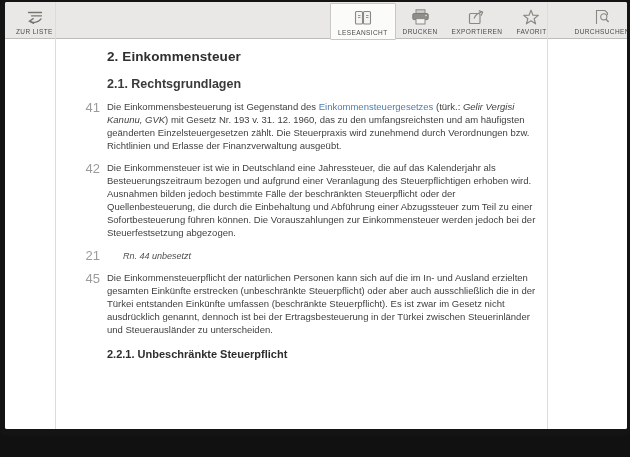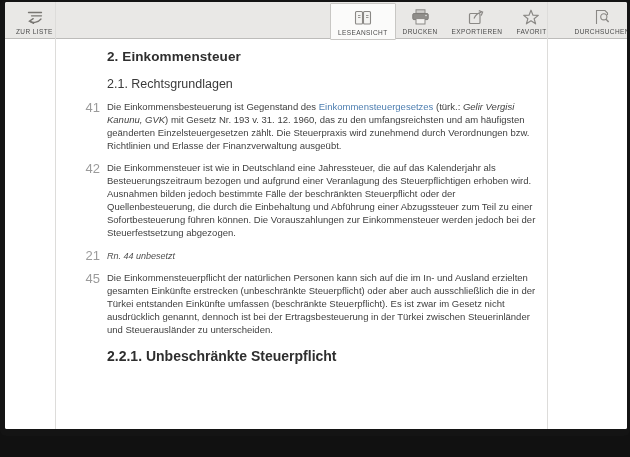--- a/index.html
+++ b/index.html
@@ -35,28 +35,28 @@
   }
   .tb-btn.gap{margin-left:14px;}
   
   .vline{position:absolute;top:0;bottom:0;width:1px;background:#dddcda;z-index:3;}
   .vline.left{left:50px;}
   .vline.right{left:542px;}
   
   .content{position:absolute;left:0;top:37px;right:0;bottom:0;background:#fff;overflow:hidden;z-index:1;}
   .doc{position:absolute;left:102px;top:0;width:436px;padding-top:5px;}
   .doc h1{font-size:13.5px;font-weight:bold;color:#2e2e2e;margin:5px 0 0;letter-spacing:.1px;}
-  .doc h2{font-size:12.5px;font-weight:normal;color:#3a3a3a;margin:13px 0 0;}
-  .doc h3{font-size:14px;font-weight:bold;color:#2e2e2e;margin:12px 0 0;}
+  .doc h2{font-size:12.5px;font-weight:bold;color:#3a3a3a;margin:13px 0 0;}
+  .doc h3{font-size:11px;font-weight:bold;color:#2e2e2e;margin:12px 0 0;}
   .para{position:relative;margin-top:9px;font-size:9.5px;line-height:13px;color:#3f3f3f;text-align:left;}
   .pnum{
     position:absolute;left:-23px;top:1px;width:16px;text-align:right;
     font-size:13px;color:#9b9b9b;
   }
-  .note{font-style:italic;font-size:9px;line-height:12px;color:#4f4f4f;margin:11px 0 0;}
+  .note{font-style:italic;font-size:9px;line-height:12px;color:#4f4f4f;margin:11px 16px 0;}
   a.doclink{color:#4d7eb0;text-decoration:none;cursor:pointer;}
   .italic{font-style:italic;}
 </style>
 </head>
 <body>
 
 <div class="frame">
   <div class="app">
 
     <div class="toolbar">

